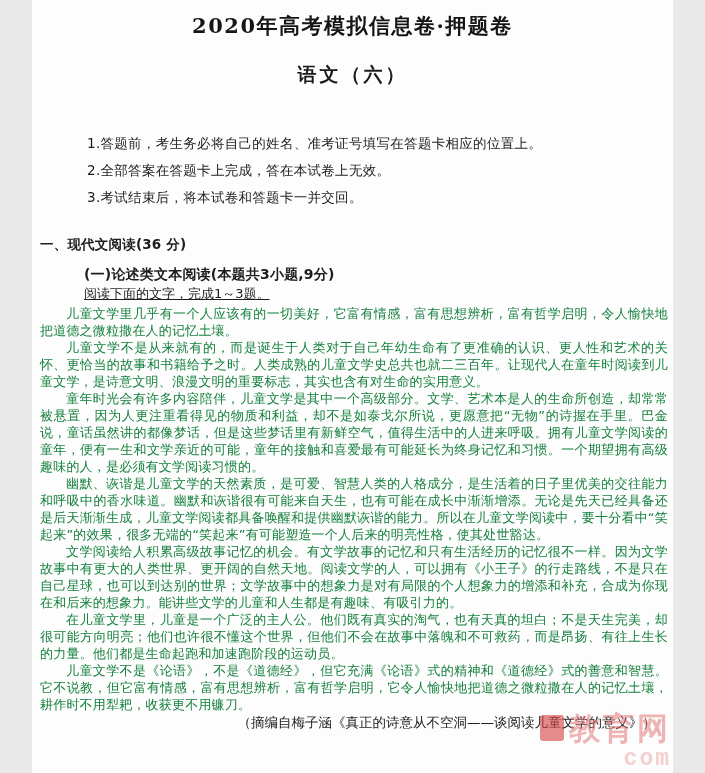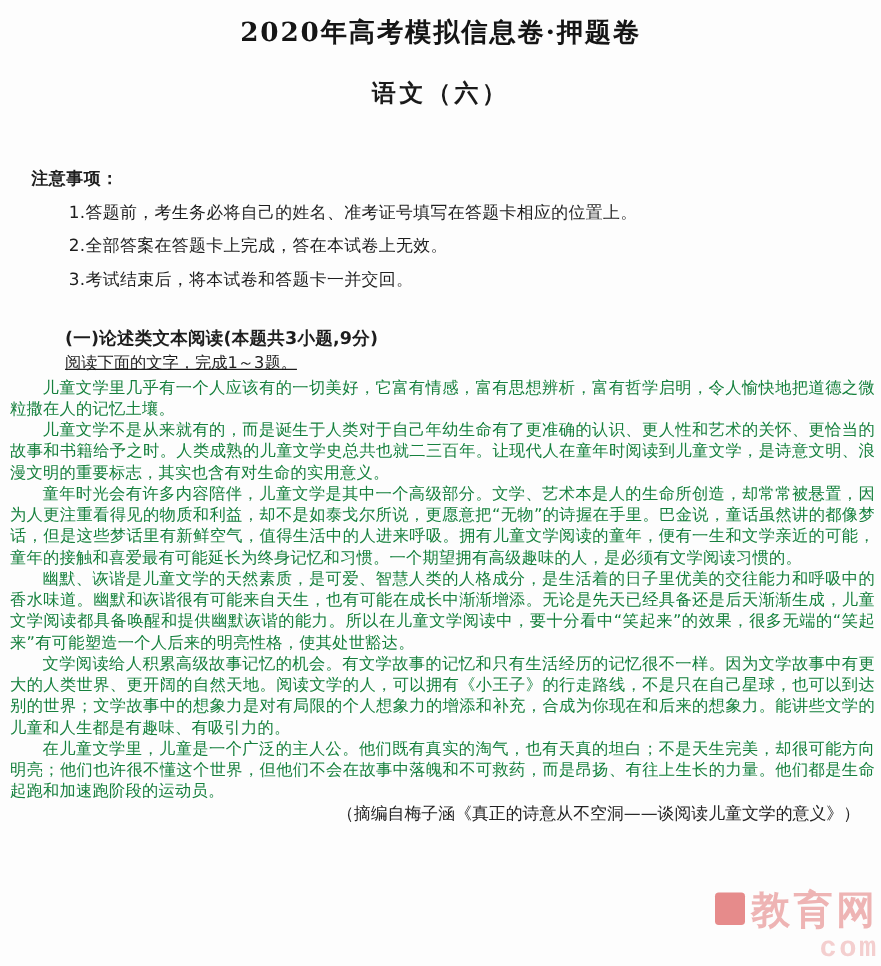--- a/index.html
+++ b/index.html
@@ -1,17 +1,17 @@
 <!DOCTYPE html>
 <html><head>
 <meta charset="utf-8">
 <style>
   html,body{margin:0;padding:0;background:#e9e9e9;}
   .page{
-    width:705px;height:773px;position:relative;margin:0 auto;
+    width:641px;height:773px;position:relative;margin:0 auto;
     background:#fdfdfd;overflow:hidden;color:#1d1d1d;
     font-family:"DejaVu Sans","Liberation Sans",sans-serif;
     box-sizing:border-box;
   }
   .doc-title{
     text-align:center;padding-top:12px;
     font-family:"DejaVu Serif","Liberation Serif",serif;
     font-size:21px;font-weight:700;letter-spacing:1.5px;color:#151515;
   }
   .doc-subtitle{
@@ -54,37 +54,38 @@
 </style>
 </head>
 <body>
 
 <div class="page">
 
   <div class="doc-title">2020年高考模拟信息卷·押题卷</div>
   <div class="doc-subtitle">语文（六）</div>
 
   <div class="notice">
-    <div class="notice-heading">注意事项：</div>
     <div class="notice-item">1.答题前，考生务必将自己的姓名、准考证号填写在答题卡相应的位置上。</div>
     <div class="notice-item">2.全部答案在答题卡上完成，答在本试卷上无效。</div>
     <div class="notice-item">3.考试结束后，将本试卷和答题卡一并交回。</div>
   </div>
 
   <div class="section">
+    <div class="sec-h1">一、现代文阅读(36 分)</div>
     <div class="sec-h2">(一)论述类文本阅读(本题共3小题,9分)</div>
     <div class="sec-instr">阅读下面的文字，完成1～3题。</div>
 
     <div class="article">
       <p>儿童文学里几乎有一个人应该有的一切美好，它富有情感，富有思想辨析，富有哲学启明，令人愉快地把道德之微粒撒在人的记忆土壤。</p>
       <p>儿童文学不是从来就有的，而是诞生于人类对于自己年幼生命有了更准确的认识、更人性和艺术的关怀、更恰当的故事和书籍给予之时。人类成熟的儿童文学史总共也就二三百年。让现代人在童年时阅读到儿童文学，是诗意文明、浪漫文明的重要标志，其实也含有对生命的实用意义。</p>
       <p>童年时光会有许多内容陪伴，儿童文学是其中一个高级部分。文学、艺术本是人的生命所创造，却常常被悬置，因为人更注重看得见的物质和利益，却不是如泰戈尔所说，更愿意把“无物”的诗握在手里。巴金说，童话虽然讲的都像梦话，但是这些梦话里有新鲜空气，值得生活中的人进来呼吸。拥有儿童文学阅读的童年，便有一生和文学亲近的可能，童年的接触和喜爱最有可能延长为终身记忆和习惯。一个期望拥有高级趣味的人，是必须有文学阅读习惯的。</p>
       <p>幽默、诙谐是儿童文学的天然素质，是可爱、智慧人类的人格成分，是生活着的日子里优美的交往能力和呼吸中的香水味道。幽默和诙谐很有可能来自天生，也有可能在成长中渐渐增添。无论是先天已经具备还是后天渐渐生成，儿童文学阅读都具备唤醒和提供幽默诙谐的能力。所以在儿童文学阅读中，要十分看中“笑起来”的效果，很多无端的“笑起来”有可能塑造一个人后来的明亮性格，使其处世豁达。</p>
       <p>文学阅读给人积累高级故事记忆的机会。有文学故事的记忆和只有生活经历的记忆很不一样。因为文学故事中有更大的人类世界、更开阔的自然天地。阅读文学的人，可以拥有《小王子》的行走路线，不是只在自己星球，也可以到达别的世界；文学故事中的想象力是对有局限的个人想象力的增添和补充，合成为你现在和后来的想象力。能讲些文学的儿童和人生都是有趣味、有吸引力的。</p>
       <p>在儿童文学里，儿童是一个广泛的主人公。他们既有真实的淘气，也有天真的坦白；不是天生完美，却很可能方向明亮；他们也许很不懂这个世界，但他们不会在故事中落魄和不可救药，而是昂扬、有往上生长的力量。他们都是生命起跑和加速跑阶段的运动员。</p>
+      <p>儿童文学不是《论语》，不是《道德经》，但它充满《论语》式的精神和《道德经》式的善意和智慧。它不说教，但它富有情感，富有思想辨析，富有哲学启明，它令人愉快地把道德之微粒撒在人的记忆土壤，耕作时不用犁耙，收获更不用镰刀。</p>
       <div class="attribution">（摘编自梅子涵《真正的诗意从不空洞——谈阅读儿童文学的意义》）</div>
     </div>
   </div>
 
   <div class="watermark">
     <div class="wm-line1"><span class="wm-block"></span><span>教育网</span></div>
     <div class="wm-line2">com</div>
   </div>
 
 </div>

